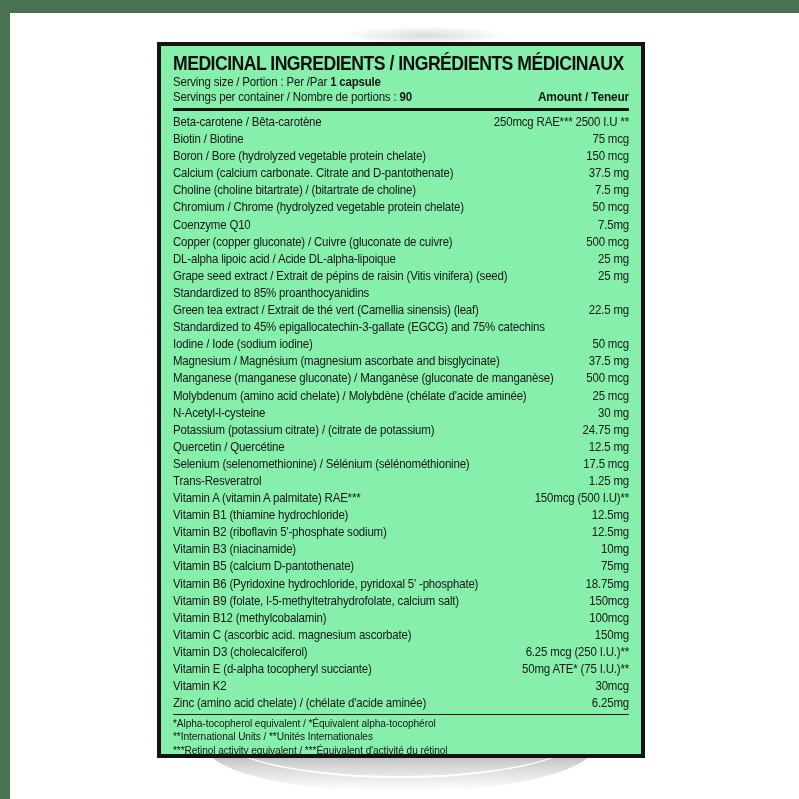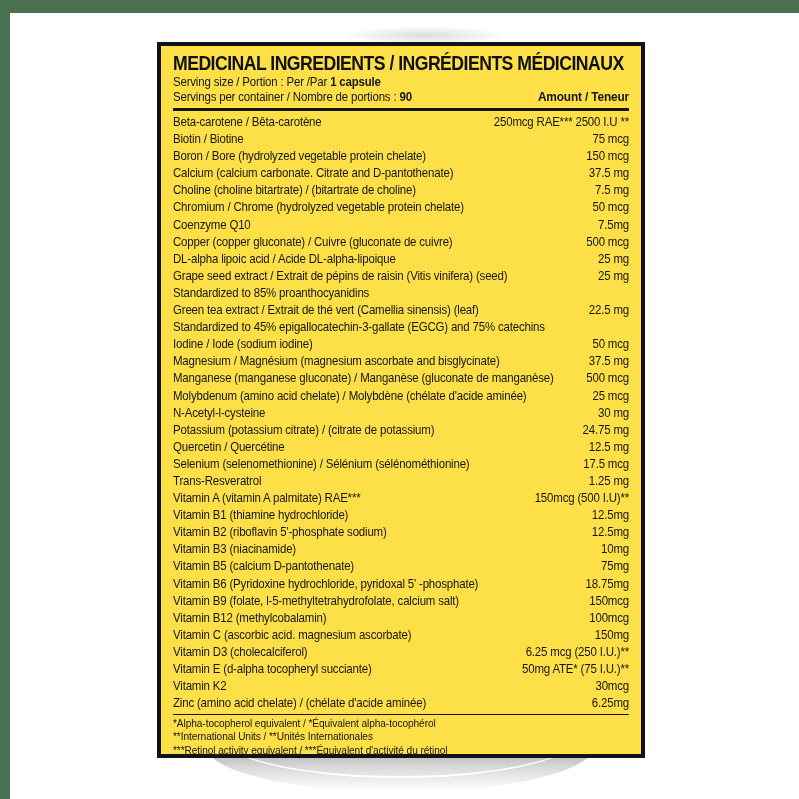--- a/index.html
+++ b/index.html
@@ -10,21 +10,21 @@
     color:#161616;
   }
   .green-top{position:absolute;left:0;top:0;width:799px;height:13px;background:#4a7150;}
   .green-left{position:absolute;left:0;top:0;width:10px;height:799px;background:#4a7150;}
   .smudge-top{
     position:absolute;left:340px;top:26px;width:170px;height:16px;border-radius:50%;
     background:radial-gradient(ellipse at 50% 60%, #dcdcdc 0%, rgba(255,255,255,0) 70%);
   }
   .panel{
     position:absolute;left:157px;top:42px;width:488px;height:716px;
-    box-sizing:border-box;border:4px solid #131313;background:#fde047;
+    box-sizing:border-box;border:4px solid #131313;background:#86efac;
     padding:5px 12px 0 12px;
   }
   .condense{width:517px;transform:scaleX(0.882);transform-origin:0 0;}
   .title{
     font-size:20px;font-weight:bold;letter-spacing:-0.6px;
     line-height:24px;white-space:nowrap;color:#0f0f0f;
   }
   .serving-block{display:flex;justify-content:space-between;align-items:flex-end;}
   .serving-lines{font-size:13px;line-height:14.5px;letter-spacing:-0.2px;}
   .serving-lines b{font-weight:bold;}

